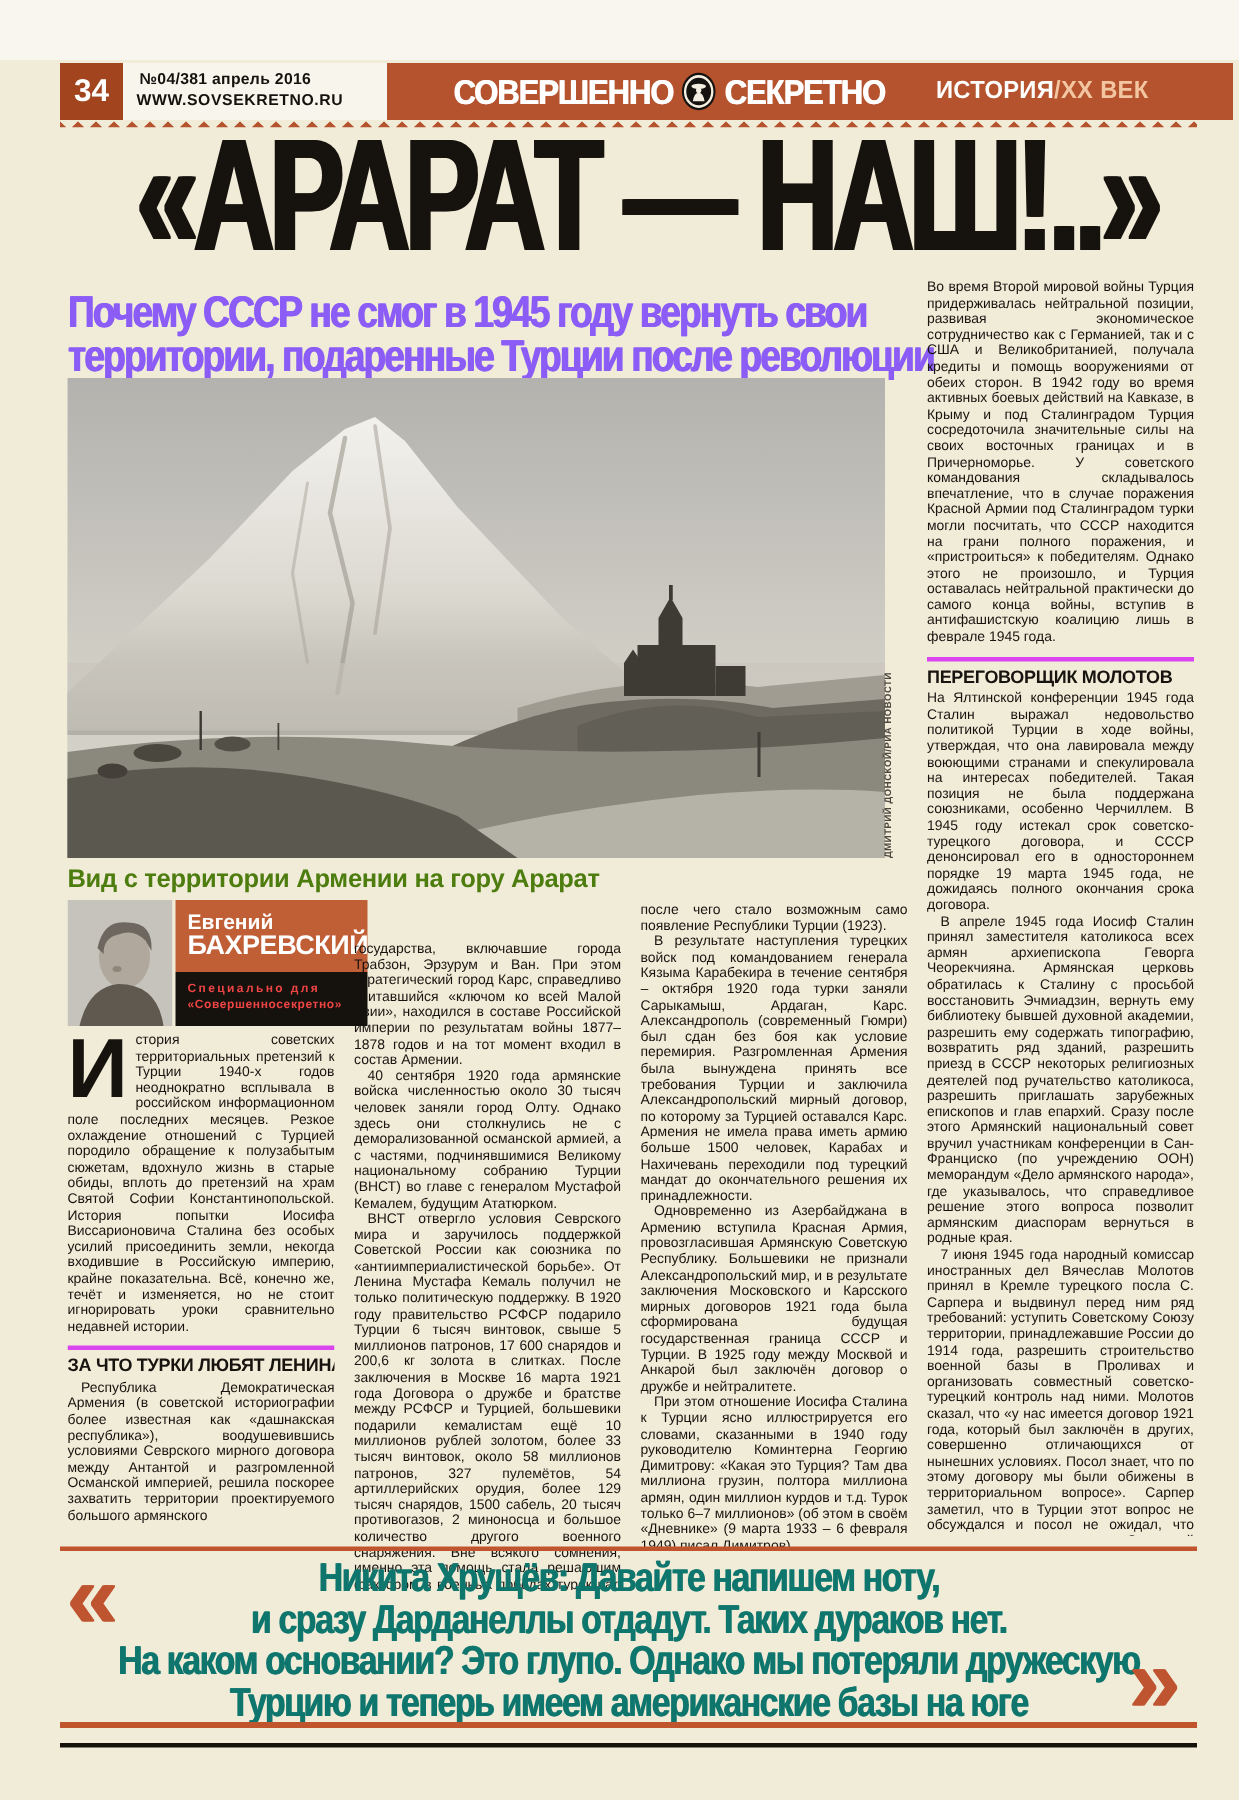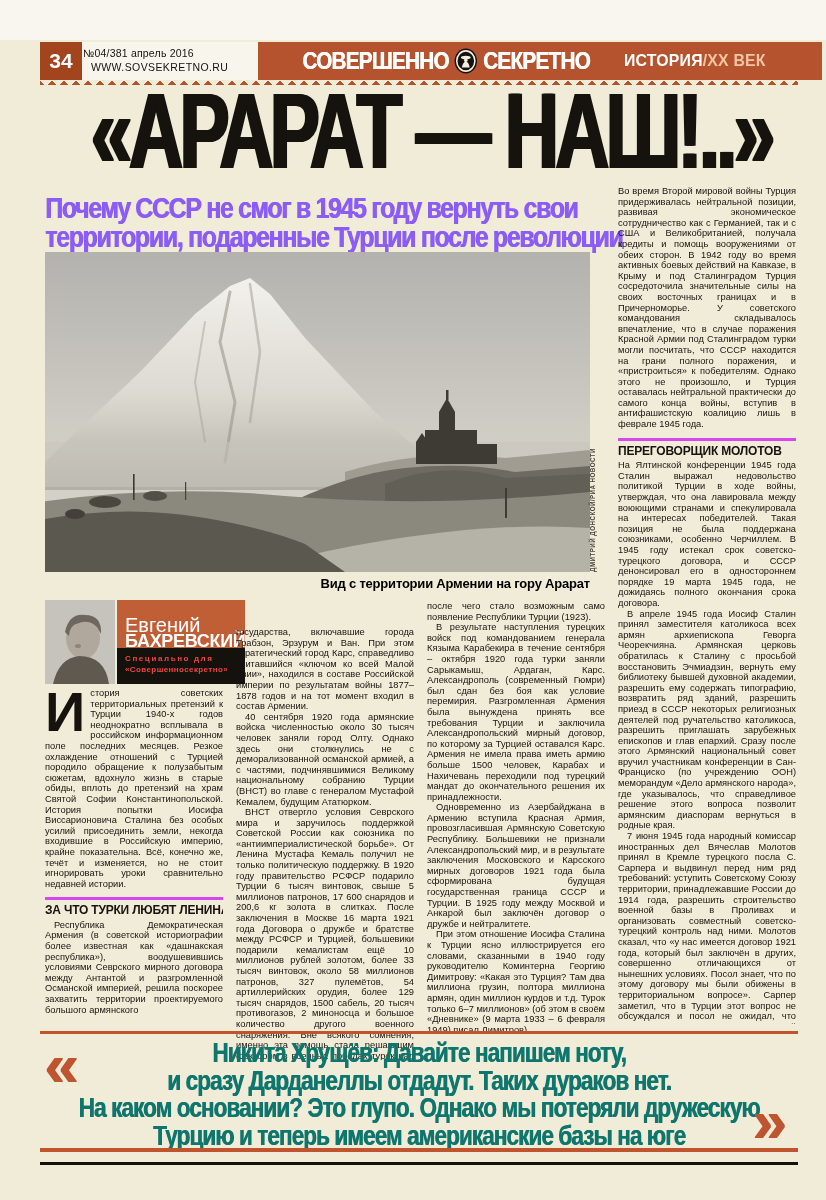--- a/index.html
+++ b/index.html
@@ -7,46 +7,46 @@
   .abs{position:absolute;}
   
   .top-margin{left:0;top:0;width:826px;height:40px;background:#f8f6ee;}
   
   .bar{left:40px;top:42px;width:758px;height:38px;background:#b4532d;display:block;padding-left:24px;}
   .bar-tear{left:40px;top:80px;width:758px;height:5px;
     background-image:linear-gradient(45deg,#b4532d 25%,transparent 26%),linear-gradient(-45deg,#b4532d 25%,transparent 26%);
     background-size:12px 5px;background-repeat:repeat-x;}
   .pagenum{left:0;top:0;width:42px;height:38px;background:#a2451f;color:#fff;font-size:21px;font-weight:700;display:flex;align-items:center;justify-content:center;}
   .issuebox{left:42px;top:0;width:176px;height:38px;background:#f7f5ec;color:#15120e;padding:0;}
-  .issuebox .l1{font-size:10.5px;font-weight:400;margin:5px 0 0 1px;letter-spacing:0.2px;}
-  .issuebox .l2{font-size:10.5px;font-weight:400;margin:2px 0 0 9px;letter-spacing:0.4px;}
+  .issuebox .l1{font-size:10.5px;font-weight:700;margin:5px 0 0 11px;letter-spacing:0.2px;}
+  .issuebox .l2{font-size:10.5px;font-weight:700;margin:2px 0 0 9px;letter-spacing:0.4px;}
   .brand{left:238px;top:0;width:336px;height:38px;display:flex;align-items:center;justify-content:center;gap:6px;color:#fff;transform:scaleX(0.9);transform-origin:50% 50%;}
   .brand .word{font-size:23px;font-weight:700;letter-spacing:-0.8px;text-shadow:0.6px 0 #fff;white-space:nowrap;}
   .brand svg{display:block;}
   .section-tag{left:584px;top:9px;font-size:16.5px;font-weight:700;color:#fff;letter-spacing:0.2px;white-space:nowrap;transform:scaleX(0.96);transform-origin:0 50%;}
   .section-tag .suffix{color:#f3c6a2;font-weight:700;}
   
   .headline{left:40px;top:70px;width:746px;text-align:center;}
   .headline .t{display:inline-block;font-size:86px;font-weight:700;letter-spacing:-4px;white-space:nowrap;color:#16120e;
     transform:scale(0.87,1.24);transform-origin:50% 0;text-shadow:1.6px 0 currentColor,-1.6px 0 currentColor;}
   .subhead{left:45px;top:193px;width:600px;color:#8b5cf6;}
   .subhead .t{display:block;font-size:27px;line-height:29px;font-weight:700;letter-spacing:-1.4px;white-space:nowrap;
     transform:scale(0.92,1.1);transform-origin:0 0;text-shadow:0.8px 0 currentColor;}
   
   .photo{left:45px;top:252px;width:545px;height:320px;background:#cfccc4;}
   .photo svg{display:block;width:545px;height:320px;}
   .photo-credit{left:589px;top:440px;height:132px;width:10px;font-size:6.3px;color:#4a463f;letter-spacing:0.4px;
     writing-mode:vertical-rl;transform:rotate(180deg);white-space:nowrap;font-weight:700;}
-  .caption{left:45px;top:576px;width:545px;text-align:right;font-size:13px;font-weight:700;color:#000000;letter-spacing:-0.2px;}
+  .caption{left:45px;top:576px;width:545px;text-align:left;font-size:17px;font-weight:700;color:#4d7c0f;letter-spacing:-0.2px;}
   
   .authorbox{left:45px;top:600px;width:178px;height:84px;display:flex;}
   .portrait{width:70px;height:84px;flex:0 0 70px;}
   .author-right{flex:1;display:flex;flex-direction:column;margin-left:2px;}
   .author-red{background:#c05f36;color:#fff;height:48px;padding:6px 0 0 8px;box-sizing:border-box;}
-  .author-red .fn{font-size:20px;font-weight:400;line-height:16px;margin-top:11px;}
+  .author-red .fn{font-size:14px;font-weight:700;line-height:16px;}
   .author-red .ln{font-size:18px;font-weight:700;line-height:17px;letter-spacing:-0.3px;}
   .author-black{background:#15120e;color:#ef4444;flex:1;padding:5px 0 0 8px;box-sizing:border-box;}
   .author-black .t1{font-size:8px;font-weight:700;letter-spacing:1.6px;line-height:11px;}
   .author-black .t2{font-size:8px;font-weight:700;letter-spacing:0.4px;line-height:11px;}
   
   .col{width:178px;font-size:9.3px;line-height:10.6px;text-align:justify;overflow:hidden;color:#17130f;}
   .col p{margin:0;}
   .col p.indent{text-indent:9px;}
   .col1{left:45px;top:688px;height:346px;}
   .col2{left:236px;top:601px;height:433px;margin-top:26px;}

